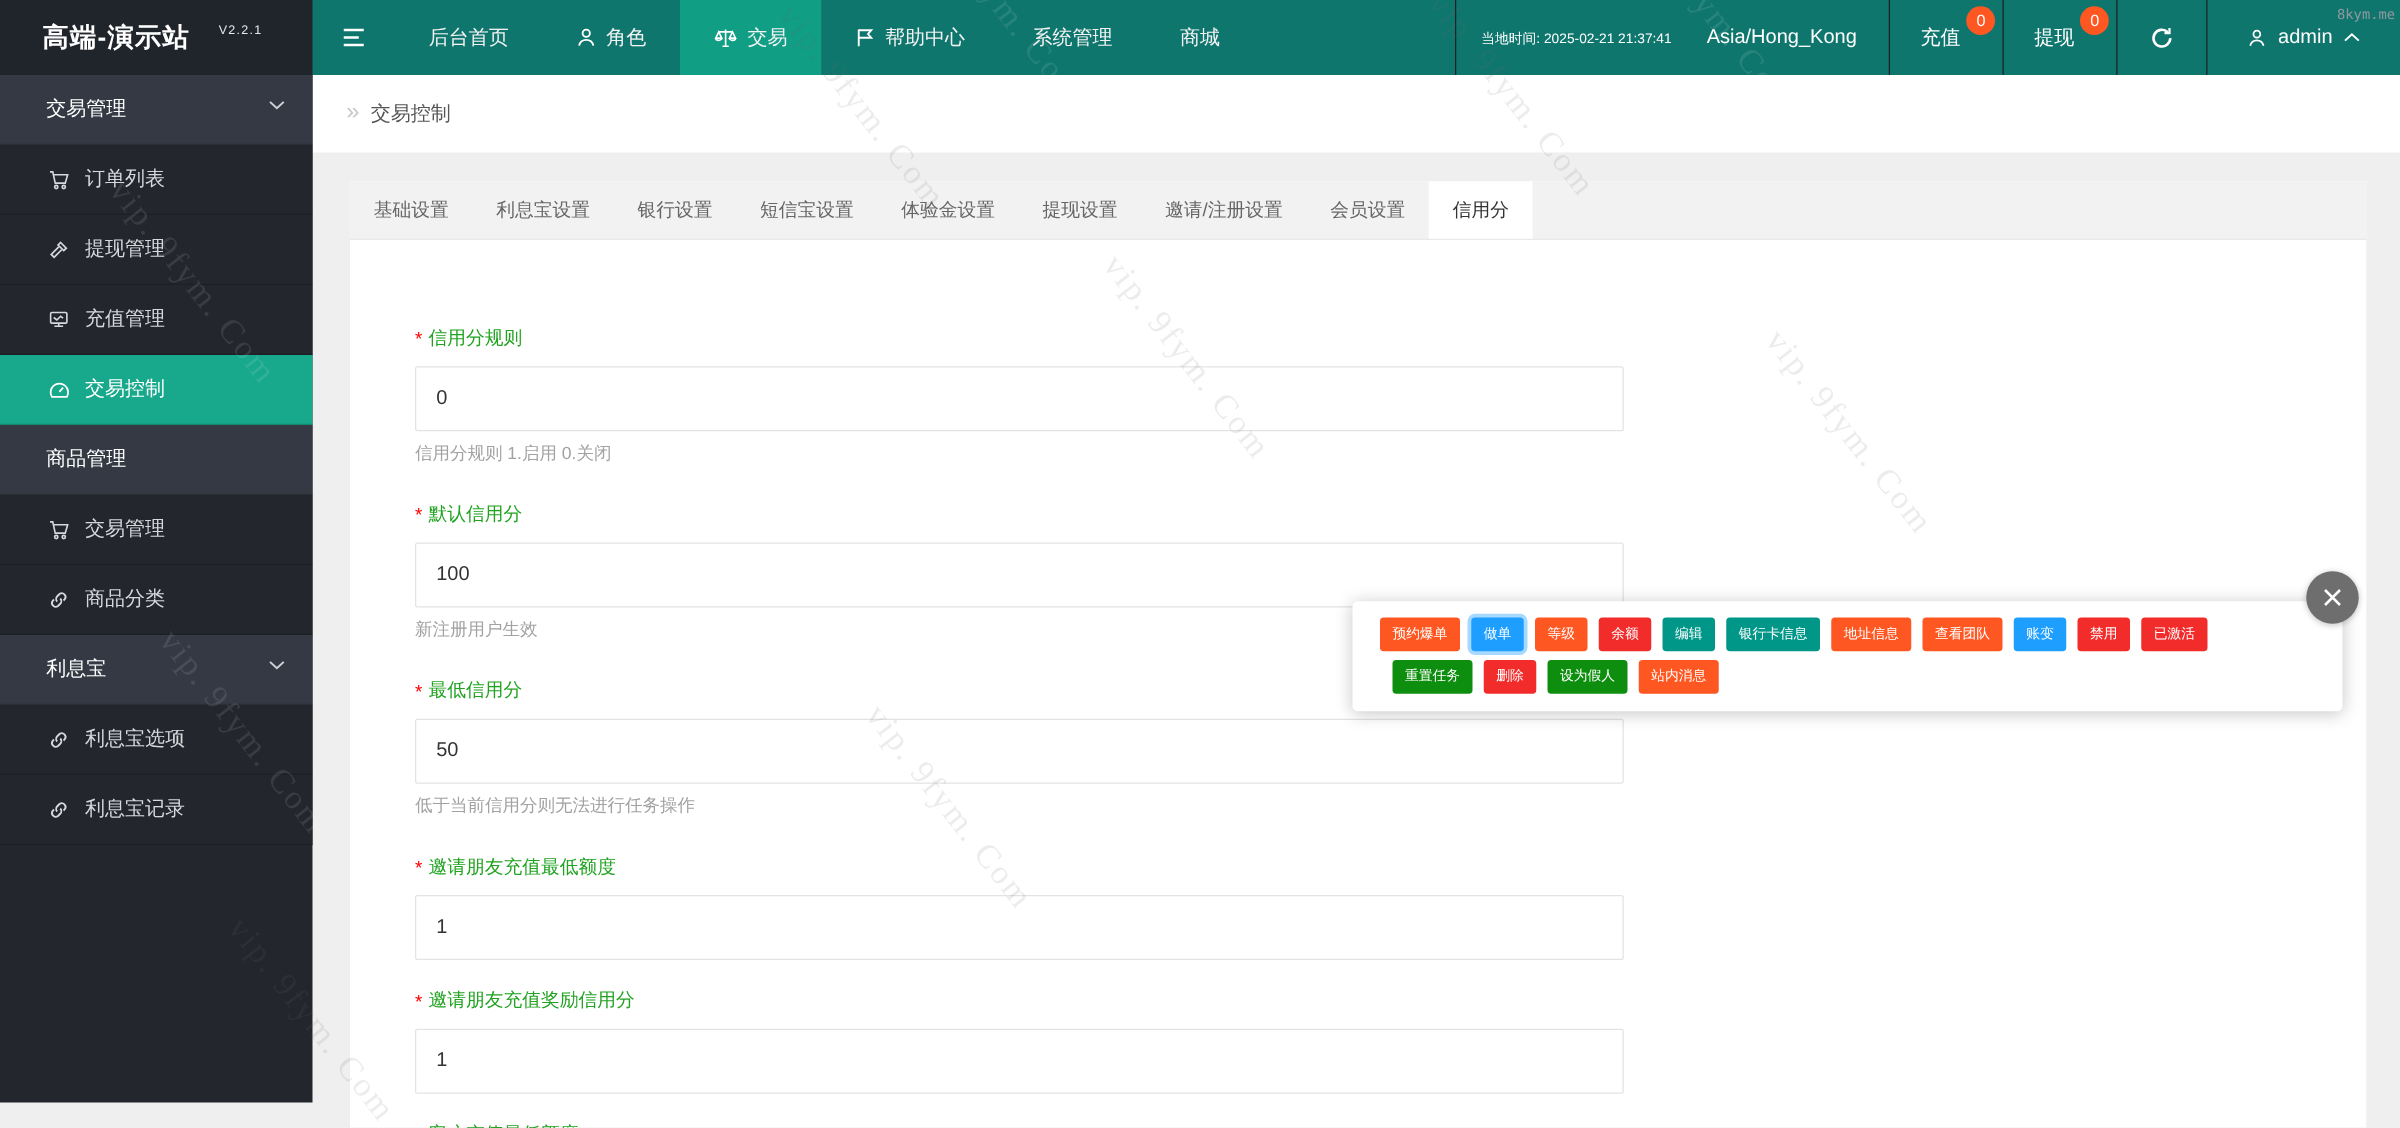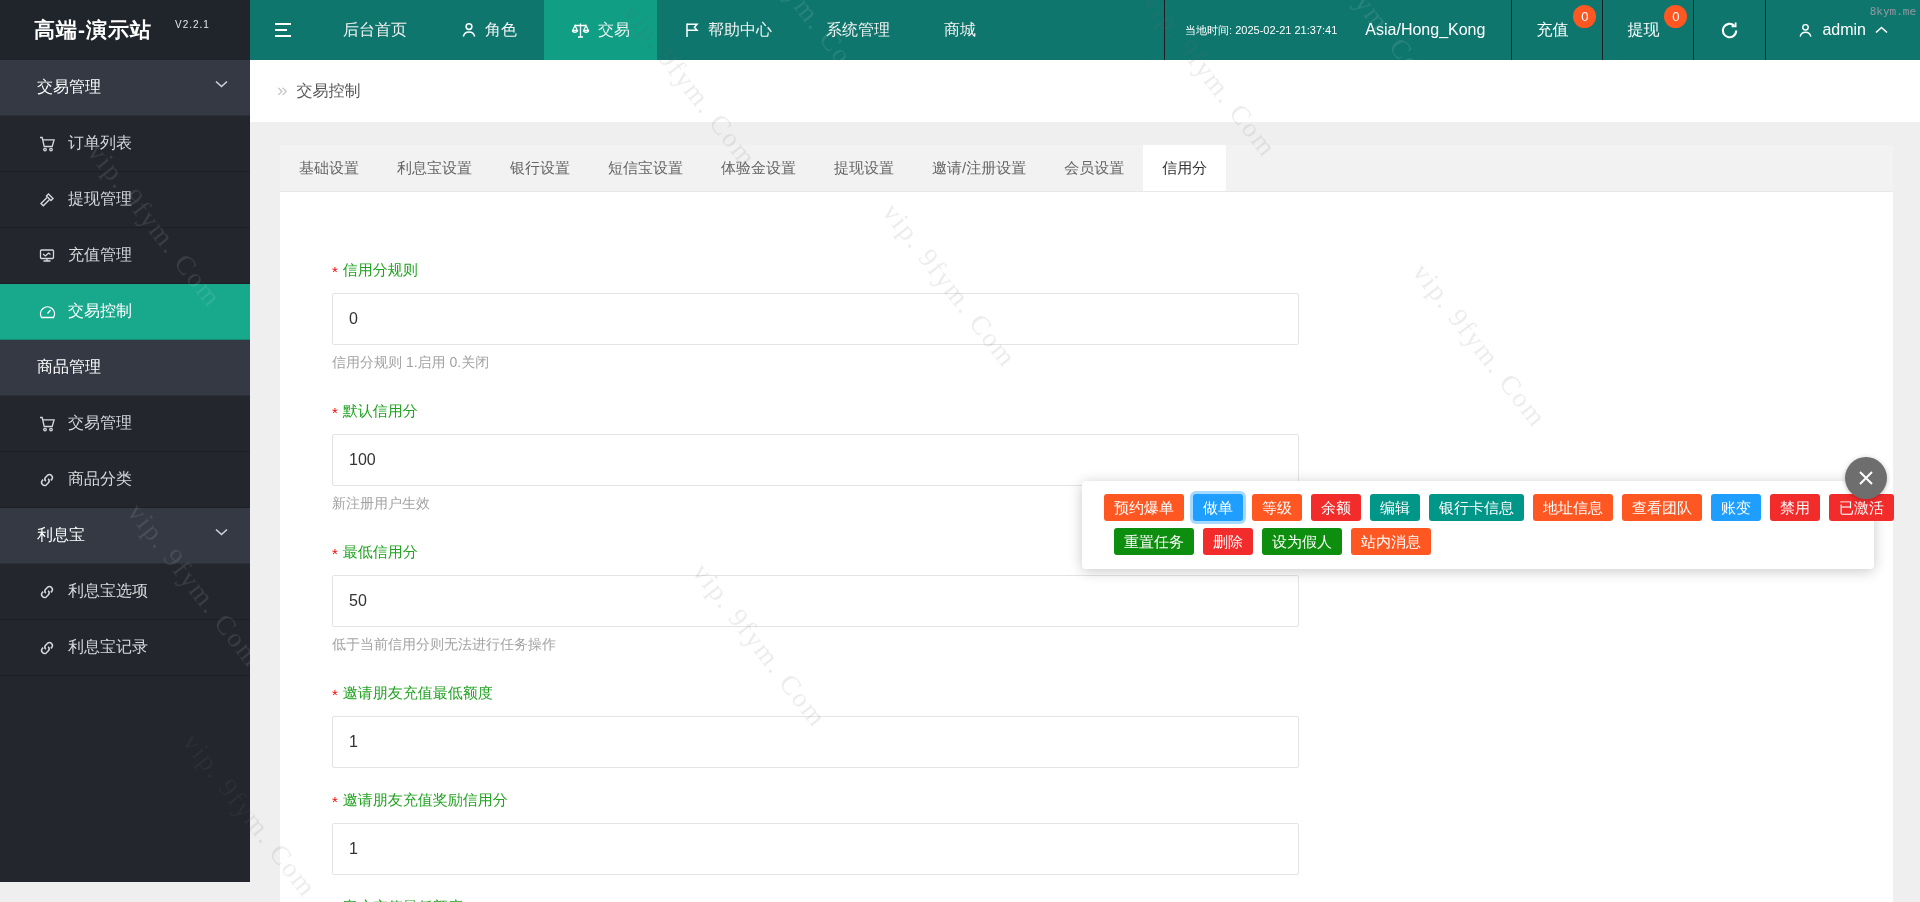--- a/index.html
+++ b/index.html
@@ -62,21 +62,21 @@
     font-family:"Liberation Sans","DejaVu Sans",sans-serif; }
   .hint { font-size:14px; color:#a2a2a2; margin:9px 0 29px 0; }
   .nohint { height:22px; }
 
   
   .popup { position:absolute; left:1082px; top:481px; width:792px; height:88px;
     background:#fff; border-radius:4px; box-shadow:0 2px 14px rgba(0,0,0,.22); z-index:50;
     padding:13px 0 0 22px; }
   .btn-row { display:flex; gap:9px; margin-bottom:7px; }
   .btn-row.second { padding-left:10px; }
-  .pbtn { color:#fff; font-size:15px; padding:4px 10px; border-radius:3px; border:none;
+  .pbtn { color:#fff; font-size:11px; padding:4px 10px; border-radius:3px; border:none;
     cursor:pointer; white-space:nowrap; line-height:19px;
     font-family:"Liberation Sans","DejaVu Sans",sans-serif; }
   .pbtn.focused { box-shadow:0 0 0 3px rgba(30,159,255,.4); }
   .popup-close { position:absolute; left:763px; top:-24px; width:42px; height:42px;
     border-radius:50%; background:#6e6e6e; color:#fff; display:flex; align-items:center;
     justify-content:center; cursor:pointer; box-shadow:0 1px 5px rgba(0,0,0,.25); }
 
   
   .wm { position:absolute; color:rgba(110,110,110,.13); font-size:27px; letter-spacing:2px;
     transform:rotate(52deg); white-space:nowrap; pointer-events:none; z-index:55;

